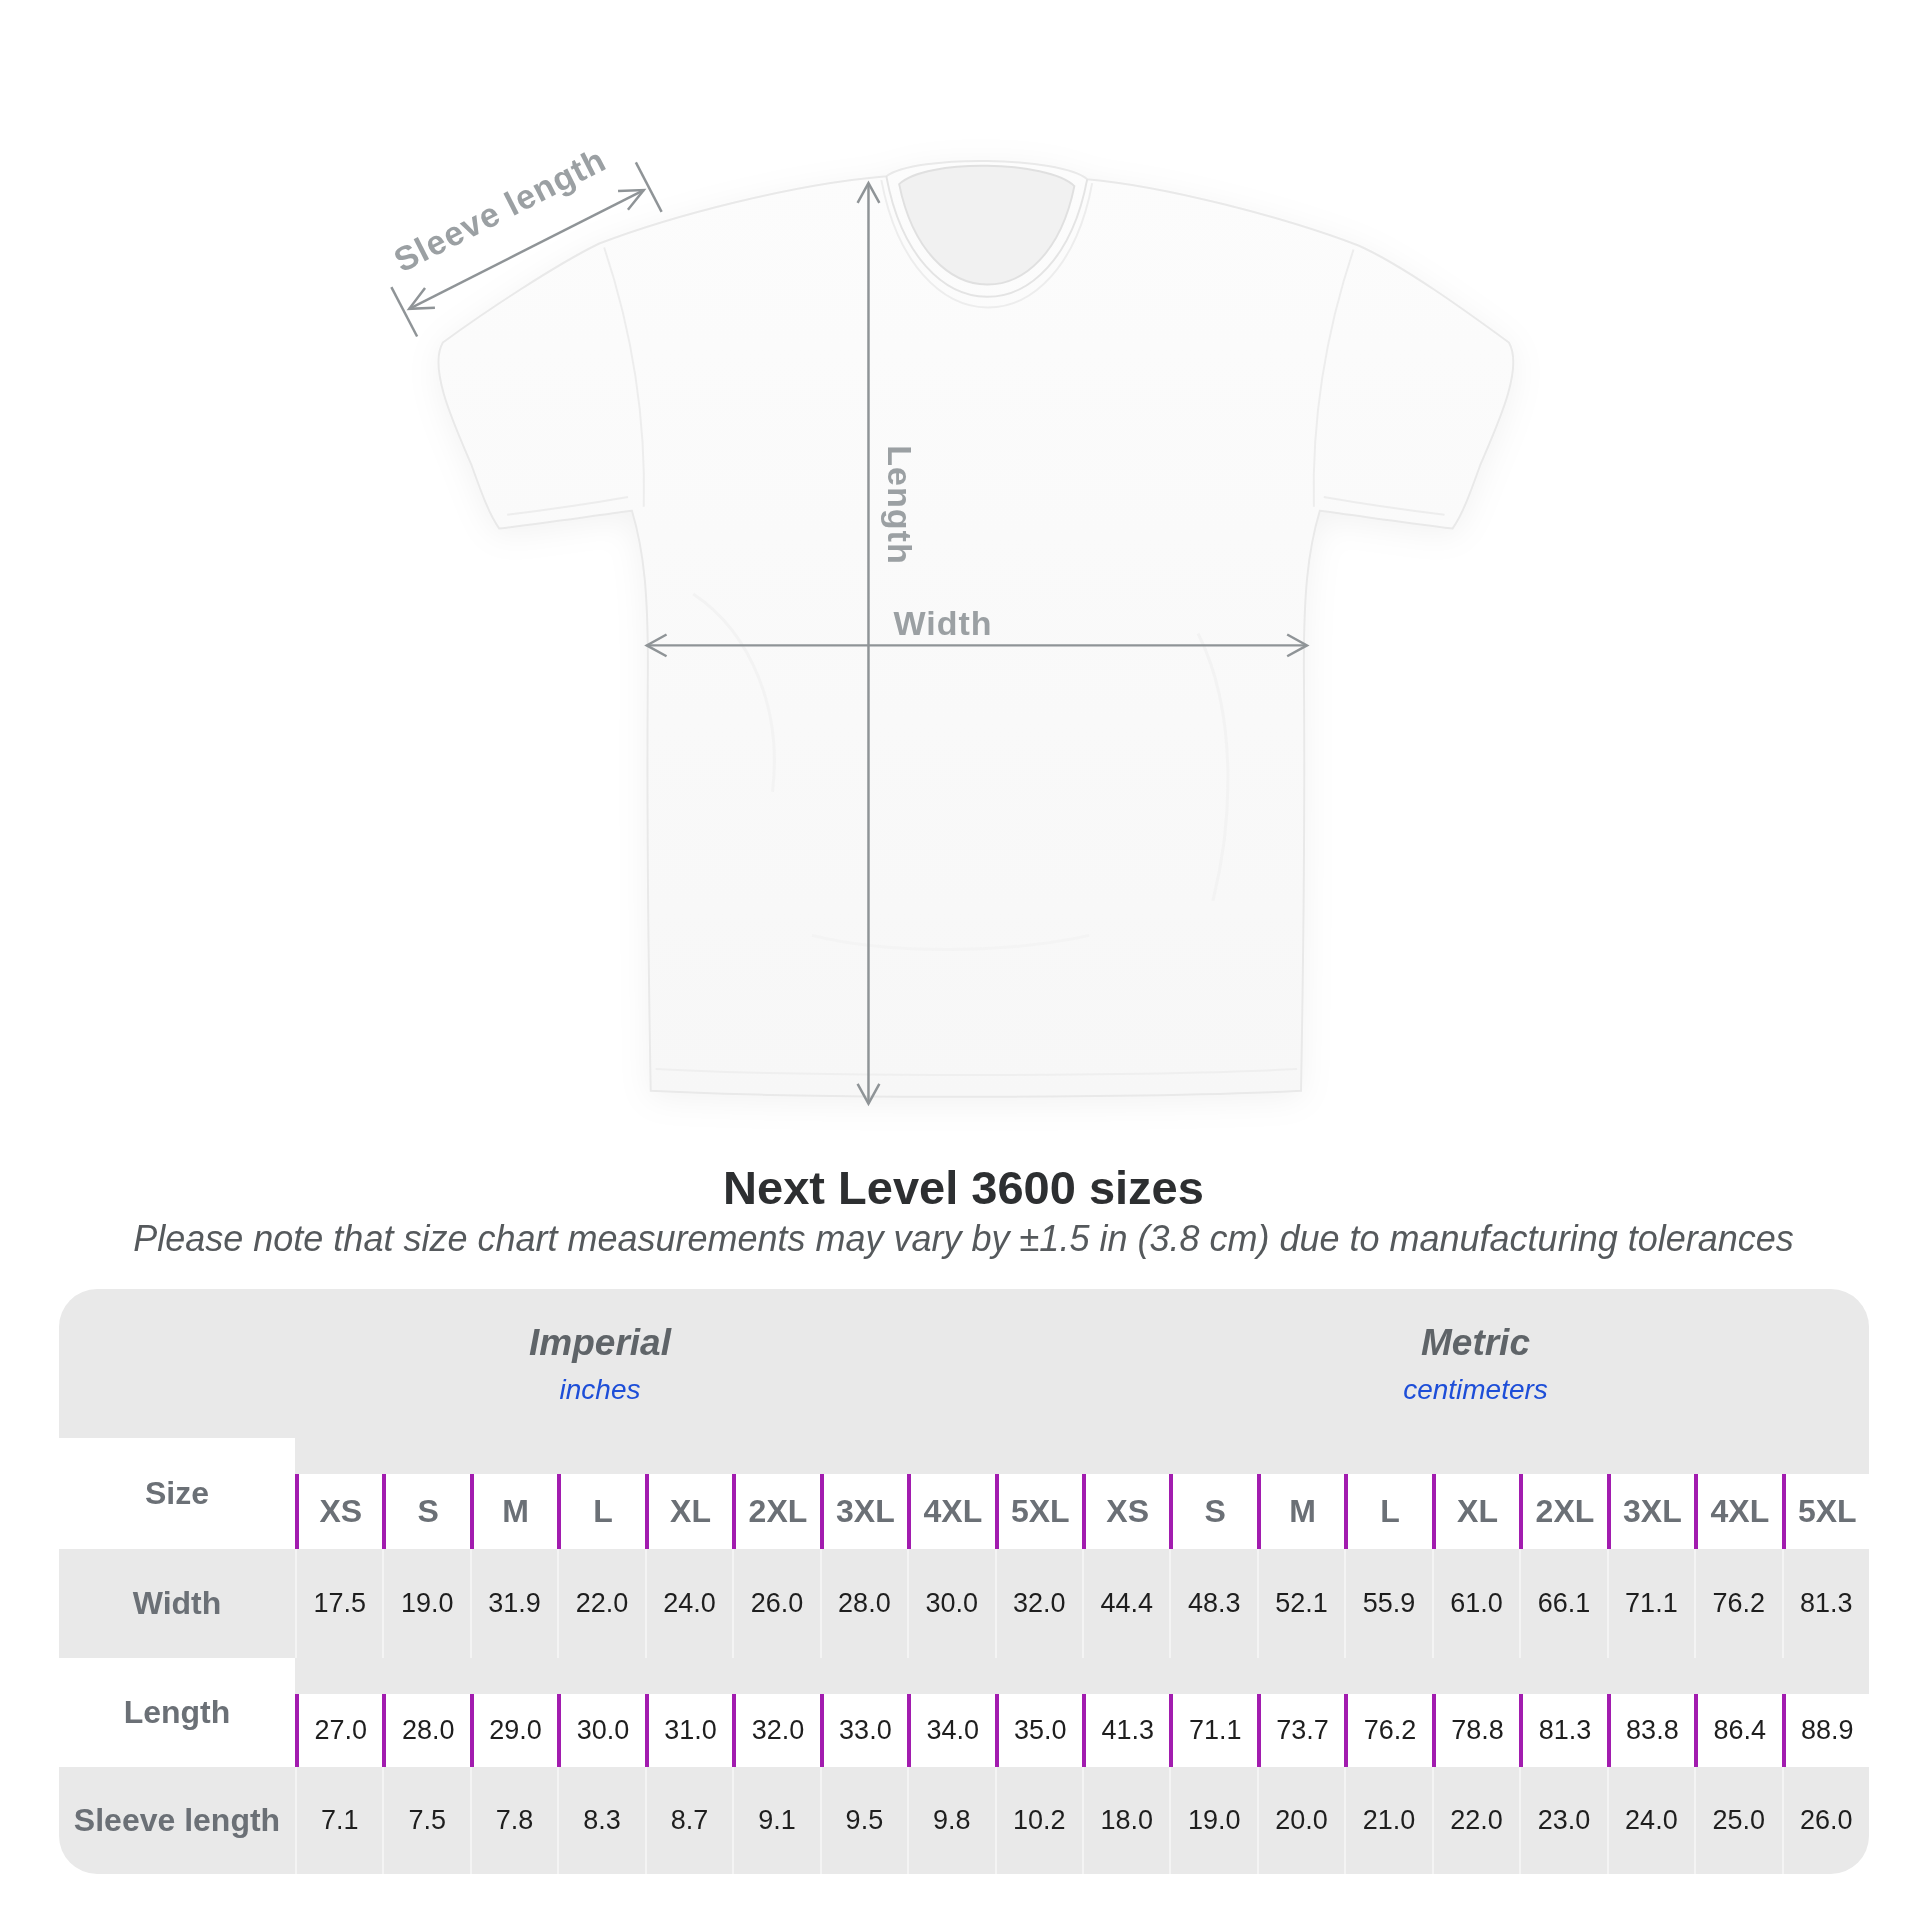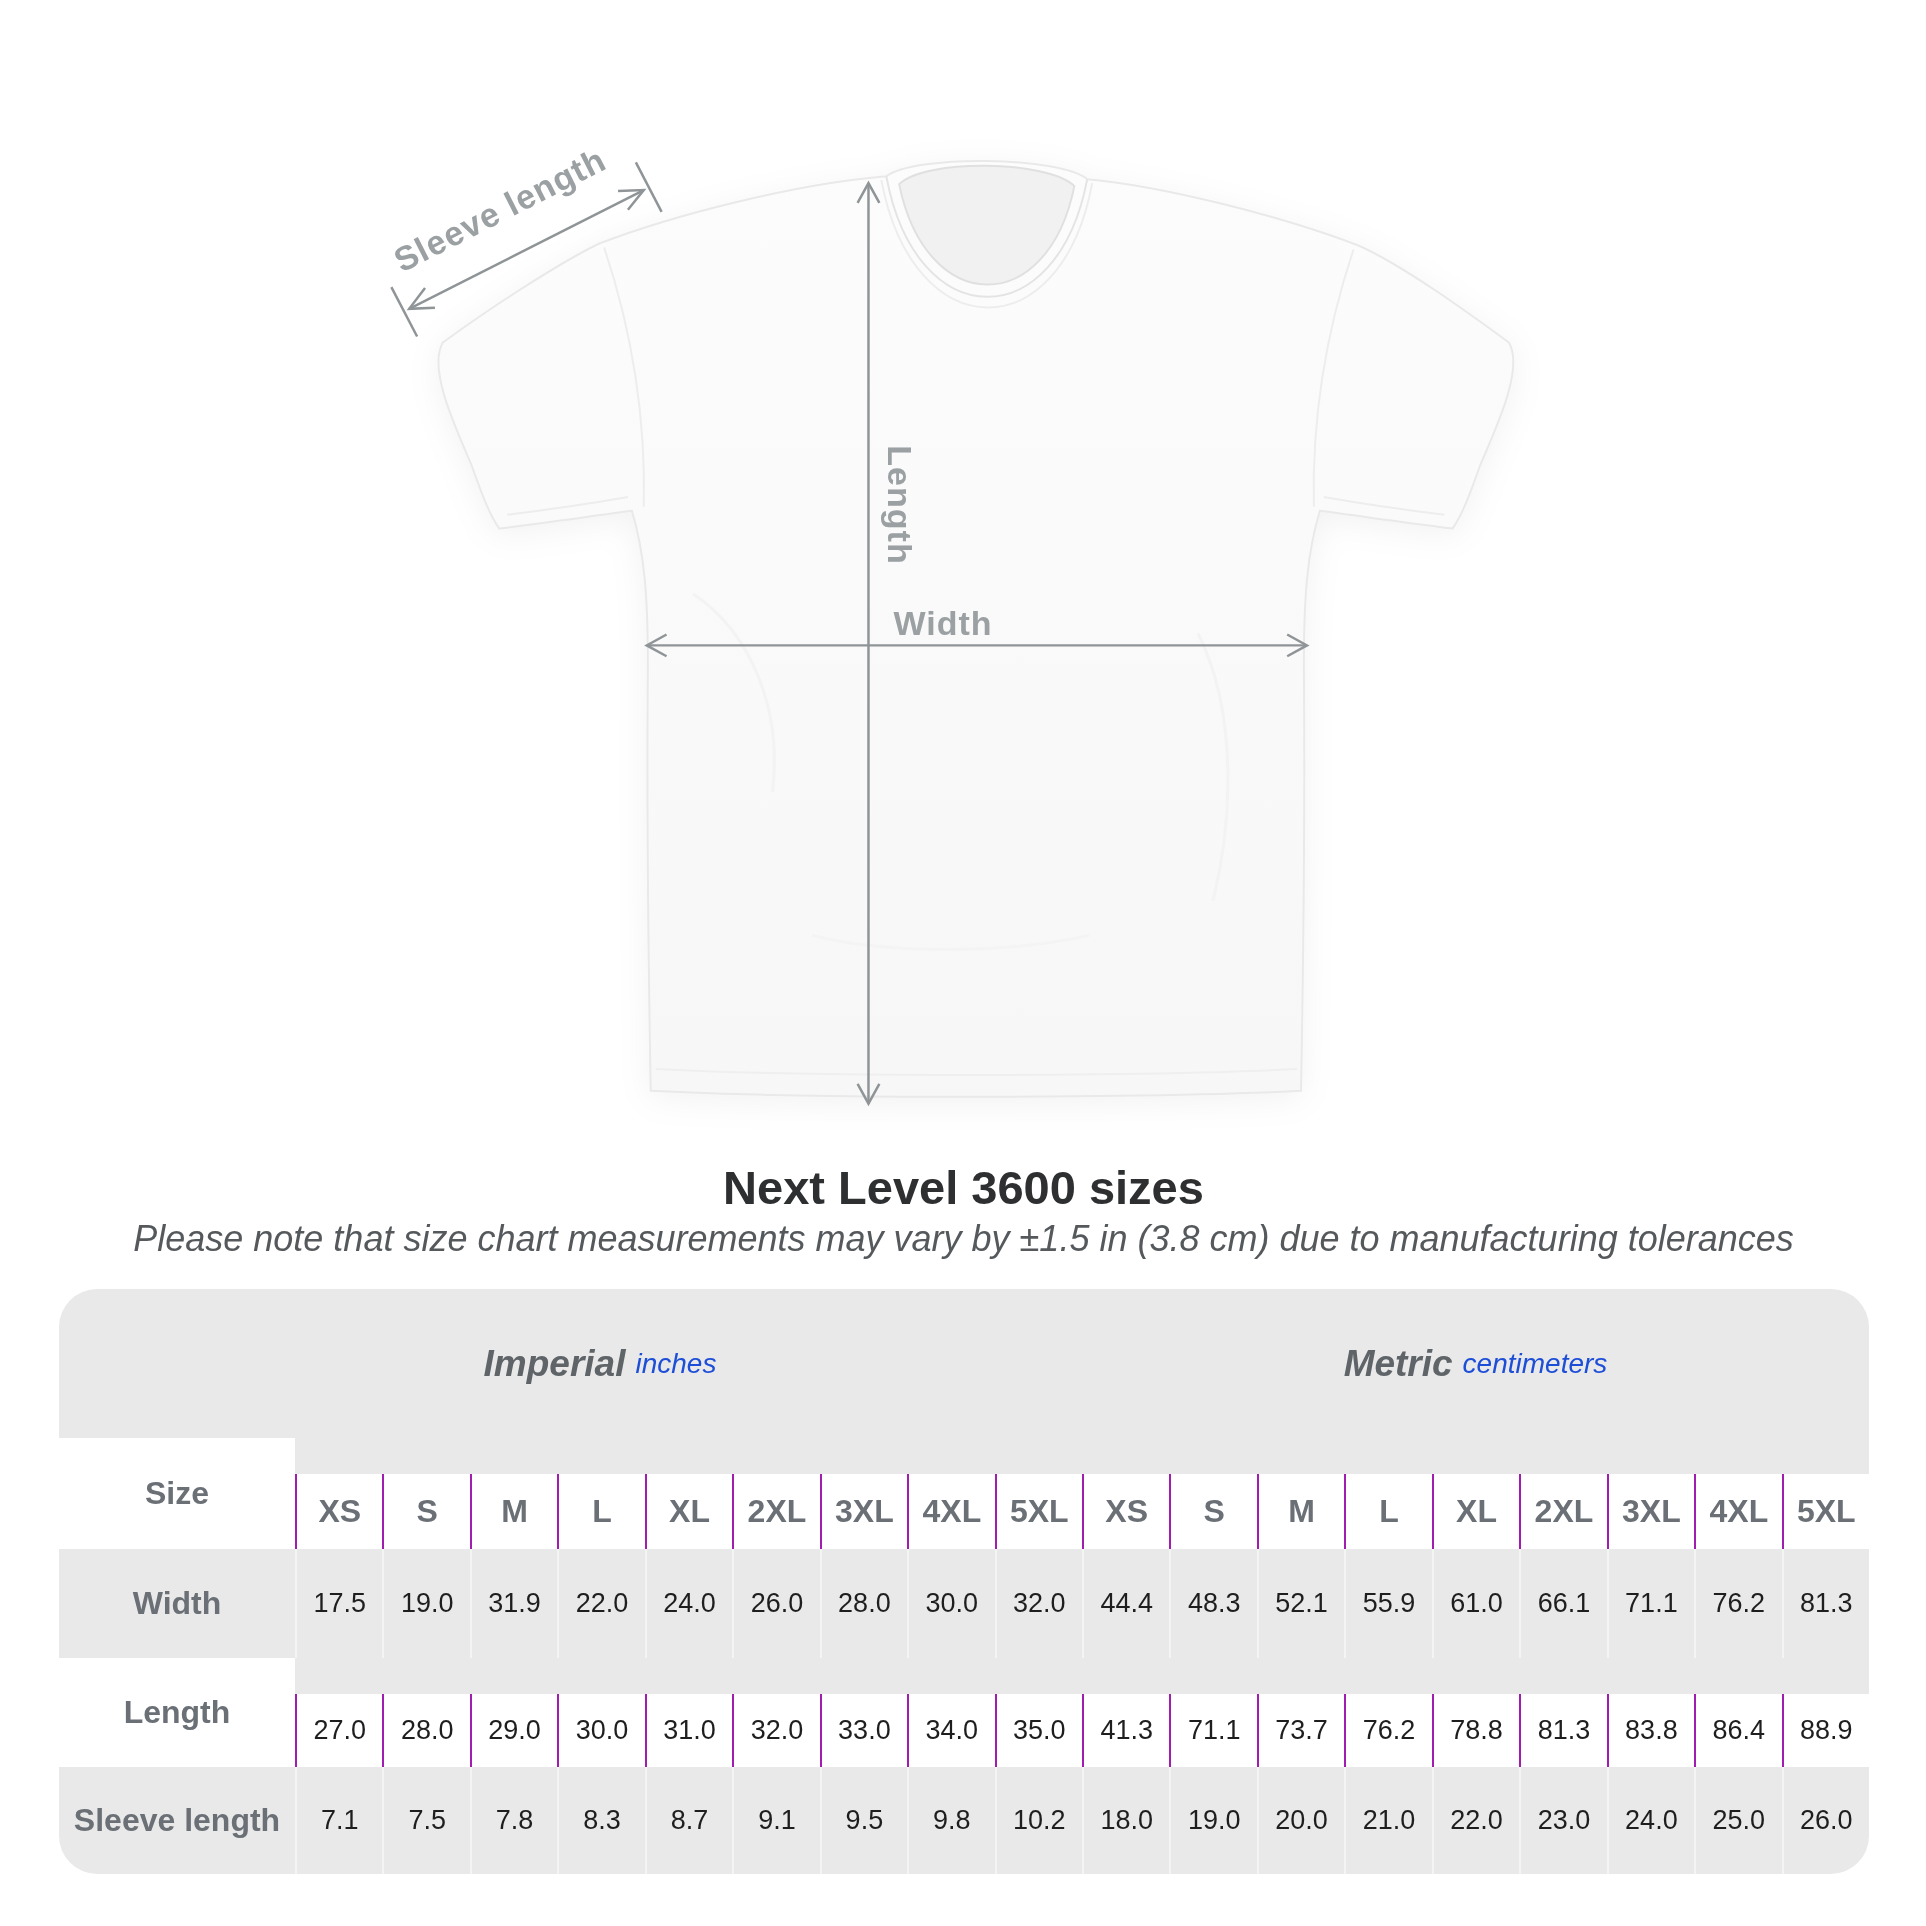--- a/index.html
+++ b/index.html
@@ -18,29 +18,29 @@
   .title{position:absolute;left:0;top:1160px;width:100%;margin:0;text-align:center;
          font-size:47px;line-height:55px;font-weight:700;color:#2d2f31;}
   .subtitle{position:absolute;left:0;top:1222px;width:100%;text-align:center;
          font-style:italic;font-size:36px;line-height:34px;color:#55595c;}
 
   
   .size-table{position:absolute;left:59px;top:1289px;width:1810px;height:585px;
       background:#e9e9e9;border-radius:38px;overflow:hidden;
       display:grid;grid-template-columns:236px repeat(18,1fr);
       grid-template-rows:149px 111px 109px 109px 107px;}
-  .unit{display:flex;align-items:center;justify-content:center;gap:10px;}
+  .unit{display:flex;flex-direction:column;align-items:center;justify-content:center;gap:10px;}
   .unit.si{grid-column:1 / span 10;padding-left:59px;}
   .unit.sm{grid-column:11 / span 9;}
   .ut{font-weight:700;font-style:italic;font-size:37px;color:#5f6468;}
   .us{font-style:italic;font-size:28px;color:#1d4ed8;}
   .cell{display:flex;align-items:center;justify-content:center;}
   .rw{background:#ffffff;}
   .rg{background:transparent;}
-  .rw.s{border-left:2px solid #a21caf;margin-top:36px;}
+  .rw.s{border-left:4px solid #a21caf;margin-top:36px;}
   .rg.s{border-left:2px solid #f4f4f4;}
   .rl{font-weight:700;color:#6b7076;font-size:32px;}
   .ch{font-weight:700;color:#6b7076;font-size:32px;}
   .cv{color:#1e1e1e;font-size:27px;}
 </style>
 </head>
 <body>
 
 <div class="page">
 

